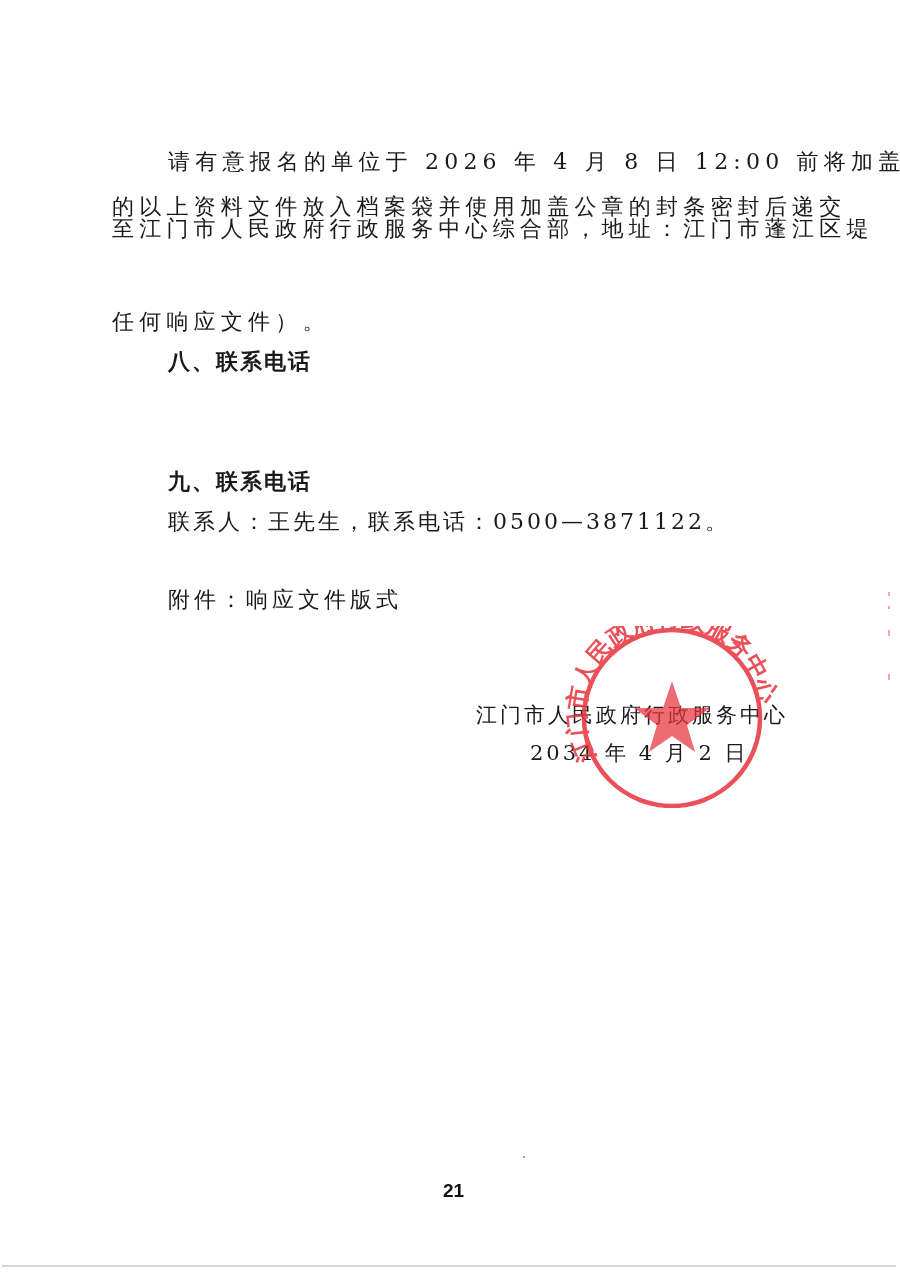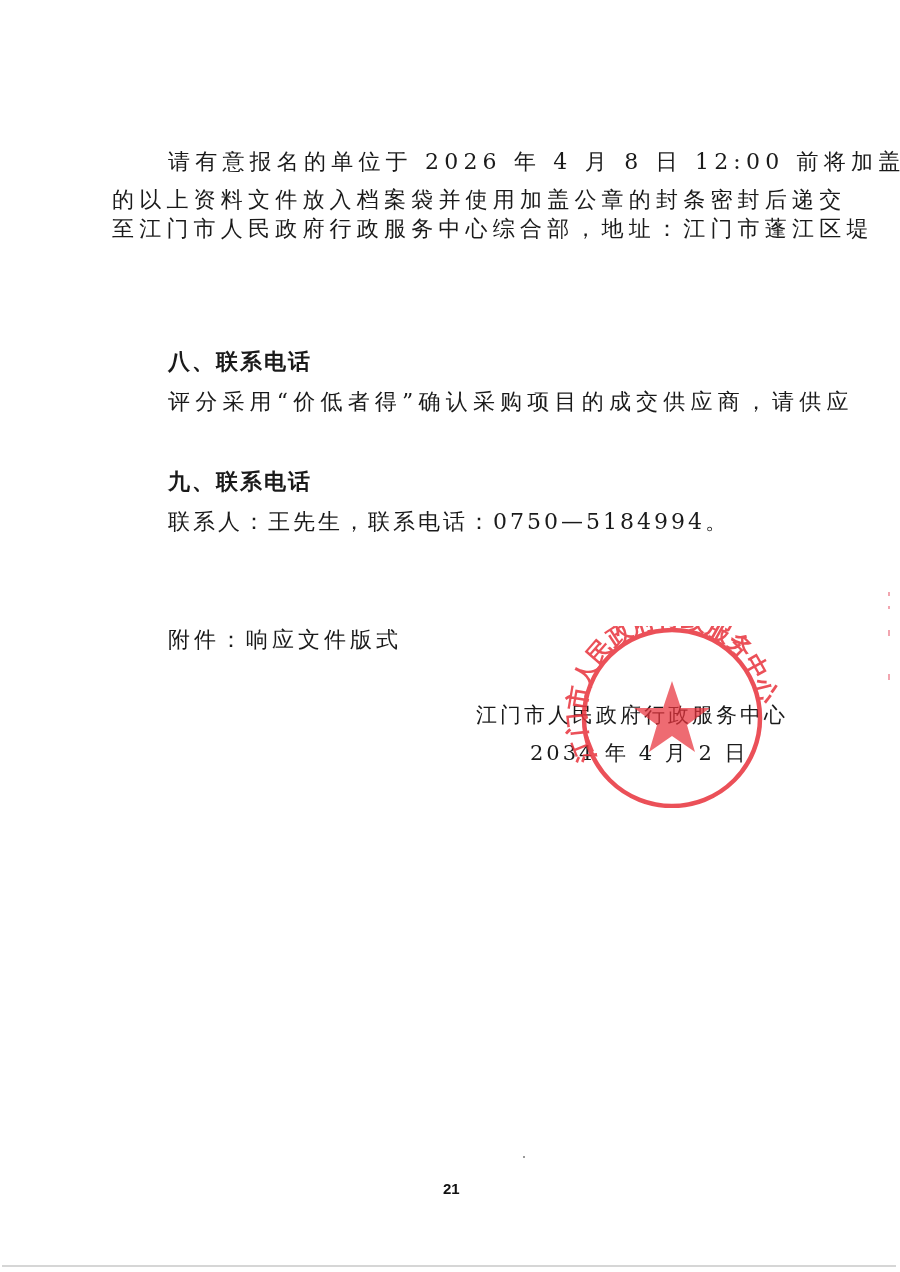--- a/index.html
+++ b/index.html
@@ -30,21 +30,21 @@
     line-height: 30px;
   }
   .indent { left: 168px; }
   .heading {
     font-family: "DejaVu Sans", "Liberation Sans", sans-serif;
     font-weight: bold;
     letter-spacing: 2px;
     left: 168px;
   }
   .contact { left: 168px; letter-spacing: 3px; }
-  .attach { left: 168px; letter-spacing: 4px; margin-top: 40px; }
+  .attach { left: 168px; letter-spacing: 4px; }
   .sig {
     position: absolute;
     font-size: 21px;
     letter-spacing: 3px;
     white-space: nowrap;
     line-height: 30px;
     z-index: 1;
   }
   .stamp {
     position: absolute;
@@ -55,21 +55,21 @@
     z-index: 2;
     pointer-events: none;
     opacity: 0.85;
   }
   .page-number {
     position: absolute;
     left: 443px;
     top: 1180px;
     font-family: "Liberation Sans", "DejaVu Sans", sans-serif;
     font-weight: bold;
-    font-size: 15px;
+    font-size: 19px;
     color: #111;
   }
   .speck {
     position: absolute;
     width: 2px; height: 2px;
     background: #999;
   }
   .edge-marks {
     position: absolute;
     left: 886px;
@@ -91,28 +91,28 @@
     height: 2px;
     background: #d6d6d6;
   }
 </style>
 </head>
 <body>
 
 <div class="page">
 
   <div class="line indent" style="top:147px">请有意报名的单位于 2026 年 4 月 8 日 12:00 前将加盖公章</div>
-  <div class="line" style="top:185px">的以上资料文件放入档案袋并使用加盖公章的封条密封后递交</div>
+  <div class="line" style="top:192px">的以上资料文件放入档案袋并使用加盖公章的封条密封后递交</div>
   <div class="line" style="top:214px">至江门市人民政府行政服务中心综合部，地址：江门市蓬江区堤</div>
+  <div class="line" style="top:307px">任何响应文件）。</div>
 
   <div class="line heading" style="top:347px">八、联系电话</div>
-  <div class="line indent" style="top:387px">评分采用“价低者得”确认采购项目的成交供应商，请供应</div>
 
   <div class="line heading" style="top:467px">九、联系电话</div>
-  <div class="line contact" style="top:507px">联系人：王先生，联系电话：0750—5184994。</div>
+  <div class="line contact" style="top:507px">联系人：王先生，联系电话：0500—3871122。</div>
 
   <div class="line attach" style="top:585px">附件：响应文件版式</div>
 
   <div class="sig" style="left:476px; top:700px">江门市人民政府行政服务中心</div>
   <div class="sig" style="left:530px; top:738px">2034 年 4 月 2 日</div>
 
   <svg class="stamp" viewBox="0 0 222 182" xmlns="http://www.w3.org/2000/svg">
     <defs>
       <path id="sealArc" d="M 38 138 A 88 88 0 1 1 180 142" fill="none"></path>
     </defs>

